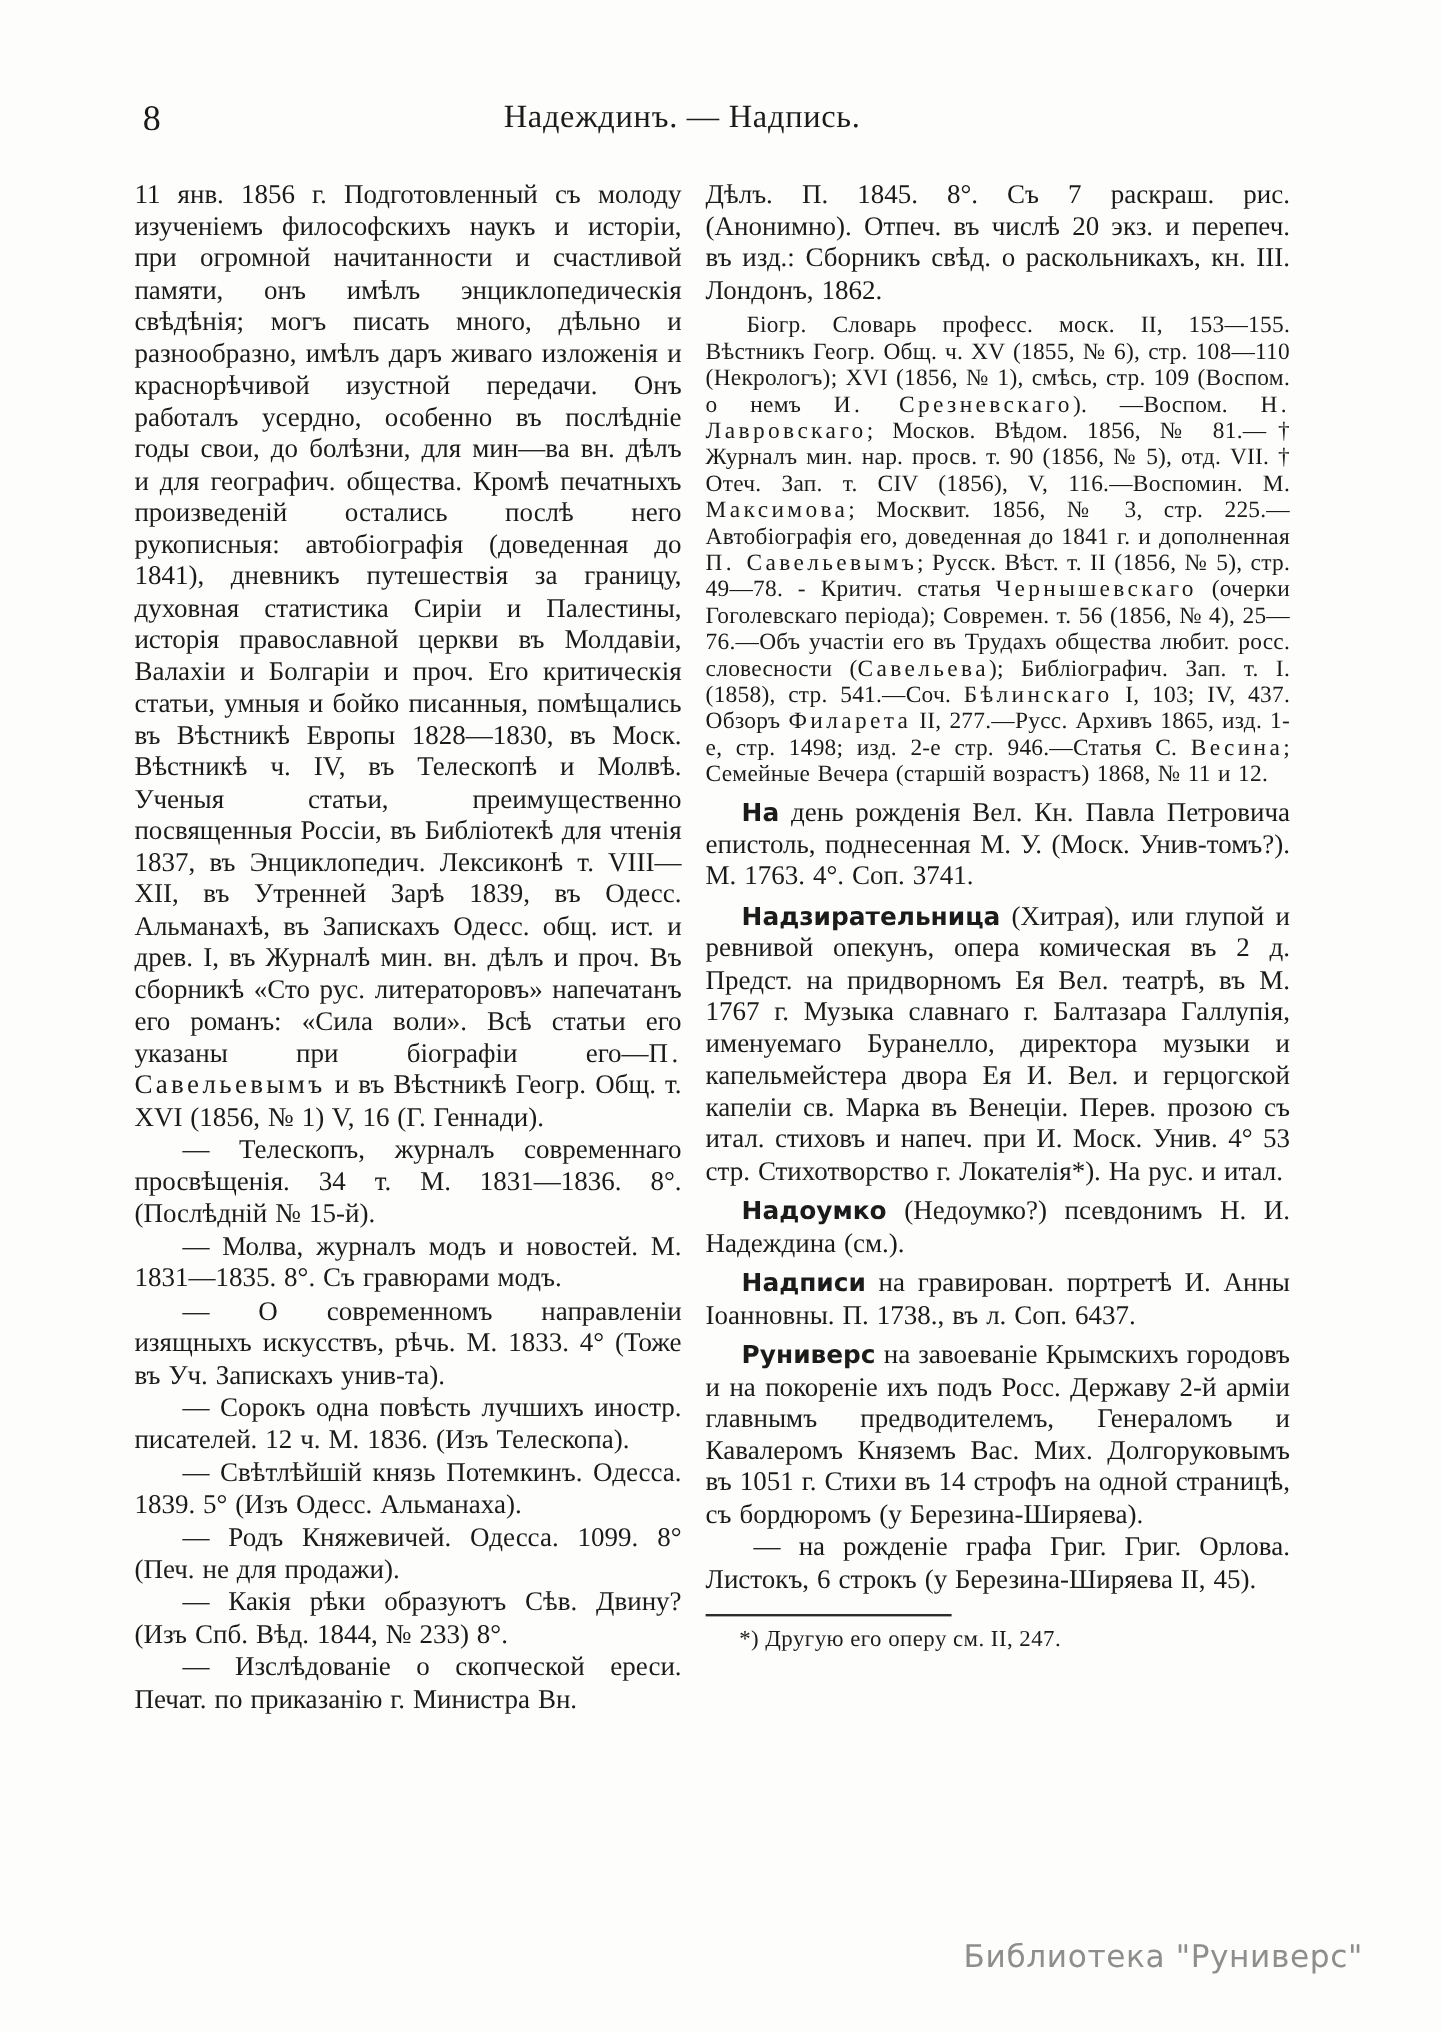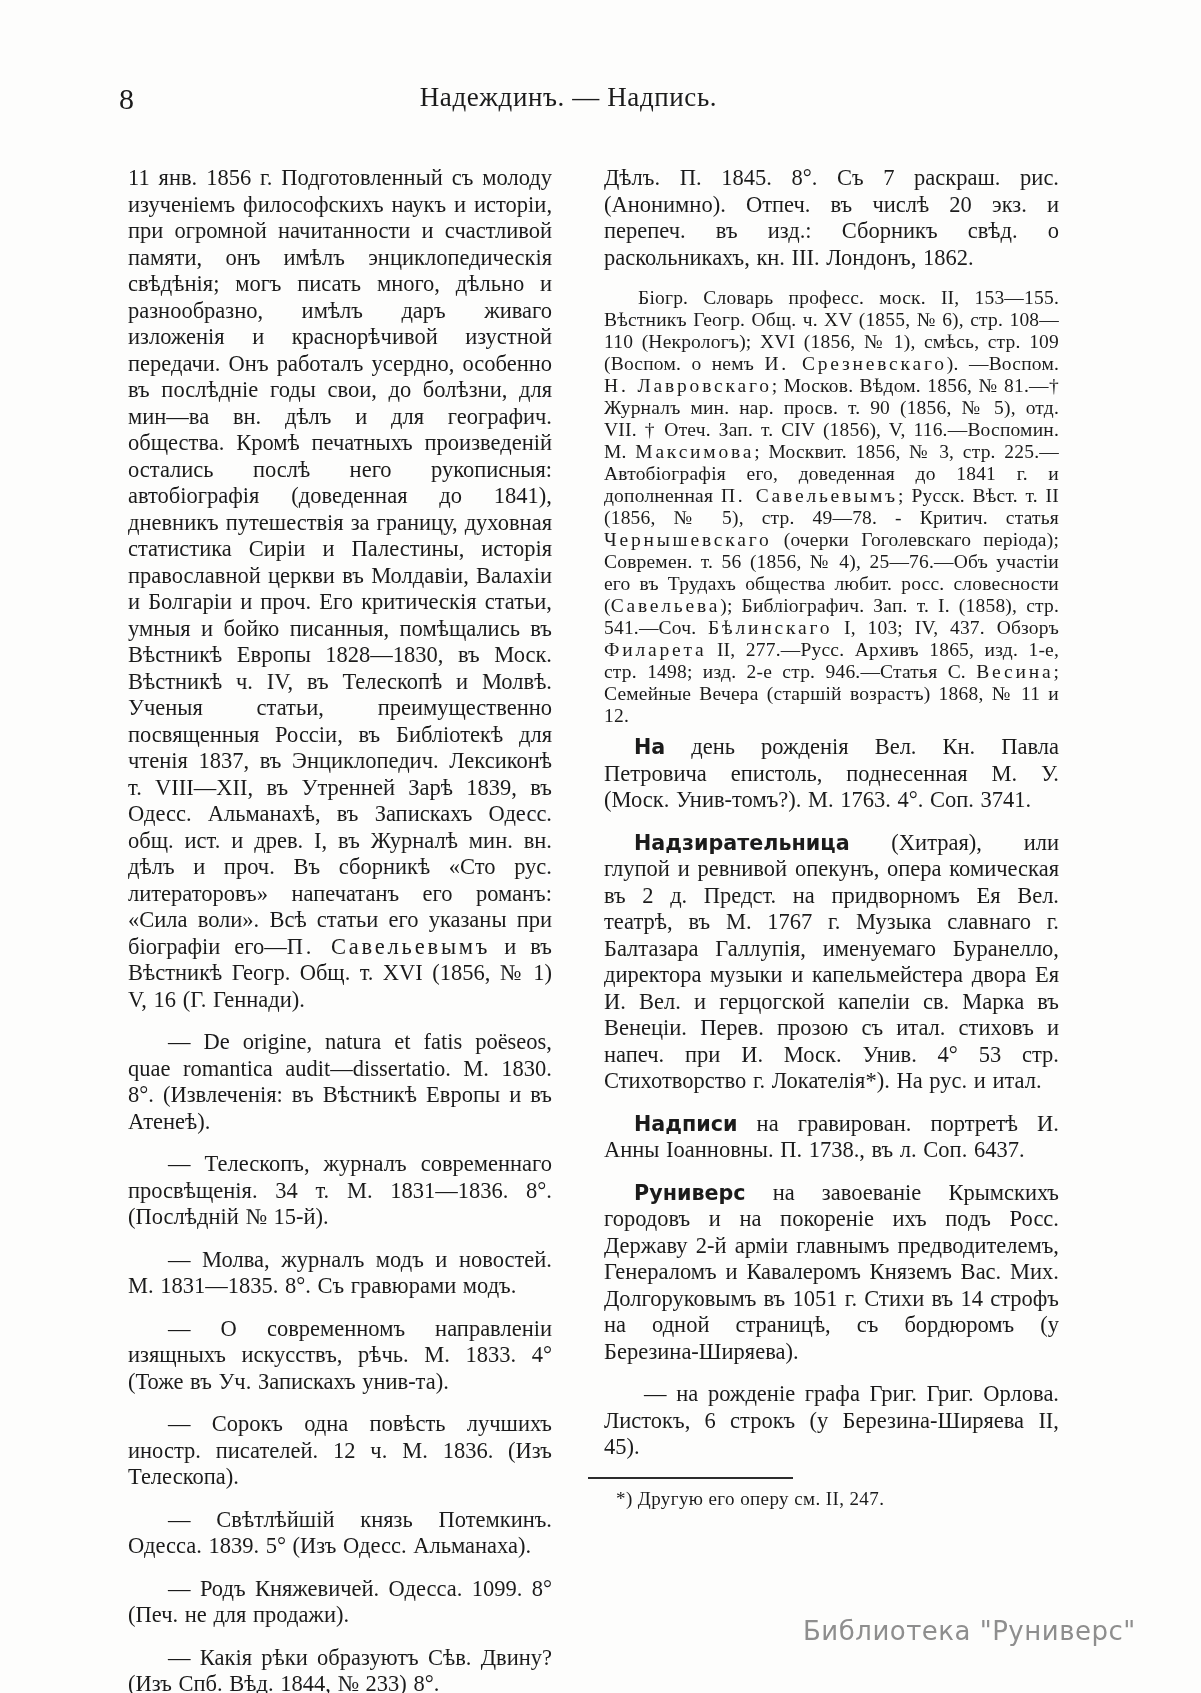--- a/index.html
+++ b/index.html
@@ -16,21 +16,21 @@
     font-size:30px;
   }
   .running-title {
     position:absolute; left:0; top:82px; width:1137px;
     text-align:center; font-size:27px; letter-spacing:0.6px;
   }
   .column { position:absolute; top:149px; }
   #col-left  { left:112px; width:456px; }
   #col-right { left:588px; width:487px; }
   .para {
-    margin:16px; text-align:justify;
+    margin:0; text-align:justify;
     font-size:22.5px; line-height:26.5px;
     word-spacing:1px;
   }
   .para.cont  { text-indent:0; }
   .para.dash  { text-indent:40px; margin-top:1px; }
   .para.entry { text-indent:30px; margin-top:7px; }
   .para.biblio {
     font-size:19.5px; line-height:22px;
     text-indent:34px; margin-top:6px; margin-bottom:4px;
     letter-spacing:0.2px;
@@ -56,38 +56,38 @@
 </style>
 </head>
 <body>
 
 <div class="page-number">8</div>
 <div class="running-title">Надеждинъ. — Надпись.</div>
 
 <div id="col-left" class="column">
   <div id="left-paras">
       <p class="para cont"><span>11 янв. 1856 г. Подготовленный съ молоду изученіемъ философскихъ наукъ и исторіи, при огромной начитанности и счастливой памяти, онъ имѣлъ энциклопедическія свѣдѣнія; могъ писать много, дѣльно и разнообразно, имѣлъ даръ живаго изложенія и краснорѣчивой изустной передачи. Онъ работалъ усердно, особенно въ послѣдніе годы свои, до болѣзни, для мин—ва вн. дѣлъ и для географич. общества. Кромѣ печатныхъ произведеній остались послѣ него рукописныя: автобіографія (доведенная до 1841), дневникъ путешествія за границу, духовная статистика Сиріи и Палестины, исторія православной церкви въ Молдавіи, Валахіи и Болгаріи и проч. Его критическія статьи, умныя и бойко писанныя, помѣщались въ Вѣстникѣ Европы 1828—1830, въ Моск. Вѣстникѣ ч. IV, въ Телескопѣ и Молвѣ. Ученыя статьи, преимущественно посвященныя Россіи, въ Библіотекѣ для чтенія 1837, въ Энциклопедич. Лексиконѣ т. VIII—XII, въ Утренней Зарѣ 1839, въ Одесс. Альманахѣ, въ Запискахъ Одесс. общ. ист. и древ. I, въ Журналѣ мин. вн. дѣлъ и проч. Въ сборникѣ «Сто рус. литераторовъ» напечатанъ его романъ: «Сила воли». Всѣ статьи его указаны при біографіи его—</span><span class="spaced">П. Савельевымъ</span><span> и въ Вѣстникѣ Геогр. Общ. т. XVI (1856, № 1) V, 16 (Г. Геннади).</span></p>
-      <p class="para dash"><span>— De origine, natura et fatis poëseos, quae romantica audit—dissertatio. М. 1830. 8°. (Извлеченія: въ Вѣстникѣ Европы и въ Атенеѣ).</span></p>
       <p class="para dash"><span>— Телескопъ, журналъ современнаго просвѣщенія. 34 т. М. 1831—1836. 8°. (Послѣдній № 15-й).</span></p>
       <p class="para dash"><span>— Молва, журналъ модъ и новостей. М. 1831—1835. 8°. Съ гравюрами модъ.</span></p>
       <p class="para dash"><span>— О современномъ направленіи изящныхъ искусствъ, рѣчь. М. 1833. 4° (Тоже въ Уч. Запискахъ унив-та).</span></p>
       <p class="para dash"><span>— Сорокъ одна повѣсть лучшихъ иностр. писателей. 12 ч. М. 1836. (Изъ Телескопа).</span></p>
       <p class="para dash"><span>— Свѣтлѣйшій князь Потемкинъ. Одесса. 1839. 5° (Изъ Одесс. Альманаха).</span></p>
       <p class="para dash"><span>— Родъ Княжевичей. Одесса. 1099. 8° (Печ. не для продажи).</span></p>
       <p class="para dash"><span>— Какія рѣки образуютъ Сѣв. Двину? (Изъ Спб. Вѣд. 1844, № 233) 8°.</span></p>
       <p class="para dash"><span>— Изслѣдованіе о скопческой ереси. Печат. по приказанію г. Министра Вн.</span></p>
     </div>
 </div>
 
 <div id="col-right" class="column">
   <div id="right-paras">
       <p class="para cont"><span>Дѣлъ. П. 1845. 8°. Съ 7 раскраш. рис. (Анонимно). Отпеч. въ числѣ 20 экз. и перепеч. въ изд.: Сборникъ свѣд. о раскольникахъ, кн. III. Лондонъ, 1862.</span></p>
       <p class="para biblio"><span>Біогр. Словарь професс. моск. II, 153—155. Вѣстникъ Геогр. Общ. ч. XV (1855, № 6), стр. 108—110 (Некрологъ); XVI (1856, № 1), смѣсь, стр. 109 (Воспом. о немъ </span><span class="spaced">И. Срезневскаго</span><span>). —Воспом. </span><span class="spaced">Н. Лавровскаго</span><span>; Москов. Вѣдом. 1856, № 81.—† Журналъ мин. нар. просв. т. 90 (1856, № 5), отд. VII. † Отеч. Зап. т. CIV (1856), V, 116.—Воспомин. М. </span><span class="spaced">Максимова</span><span>; Москвит. 1856, № 3, стр. 225.—Автобіографія его, доведенная до 1841 г. и дополненная </span><span class="spaced">П. Савельевымъ</span><span>; Русск. Вѣст. т. II (1856, № 5), стр. 49—78. - Критич. статья </span><span class="spaced">Чернышевскаго</span><span> (очерки Гоголевскаго періода); Современ. т. 56 (1856, № 4), 25—76.—Объ участіи его въ Трудахъ общества любит. росс. словесности (</span><span class="spaced">Савельева</span><span>); Библіографич. Зап. т. I. (1858), стр. 541.—Соч. </span><span class="spaced">Бѣлинскаго</span><span> I, 103; IV, 437. Обзоръ </span><span class="spaced">Филарета</span><span> II, 277.—Русс. Архивъ 1865, изд. 1-е, стр. 1498; изд. 2-е стр. 946.—Статья С. </span><span class="spaced">Весина</span><span>; Семейные Вечера (старшій возрастъ) 1868, № 11 и 12.</span></p>
       <p class="para entry"><span class="headword">На</span><span> день рожденія Вел. Кн. Павла Петровича епистоль, поднесенная М. У. (Моск. Унив-томъ?). М. 1763. 4°. Соп. 3741.</span></p>
       <p class="para entry"><span class="headword">Надзирательница</span><span> (Хитрая), или глупой и ревнивой опекунъ, опера комическая въ 2 д. Предст. на придворномъ Ея Вел. театрѣ, въ М. 1767 г. Музыка славнаго г. Балтазара Галлупія, именуемаго Буранелло, директора музыки и капельмейстера двора Ея И. Вел. и герцогской капеліи св. Марка въ Венеціи. Перев. прозою съ итал. стиховъ и напеч. при И. Моск. Унив. 4° 53 стр. Стихотворство г. Локателія*). На рус. и итал.</span></p>
+      <p class="para entry"><span class="headword">Надоумко</span><span> (Недоумко?) псевдонимъ Н. И. Надеждина (см.).</span></p>
       <p class="para entry"><span class="headword">Надписи</span><span> на гравирован. портретѣ И. Анны Іоанновны. П. 1738., въ л. Соп. 6437.</span></p>
       <p class="para entry"><span class="headword">Руниверс</span><span> на завоеваніе Крымскихъ городовъ и на покореніе ихъ подъ Росс. Державу 2-й арміи главнымъ предводителемъ, Генераломъ и Кавалеромъ Княземъ Вас. Мих. Долгоруковымъ въ 1051 г. Стихи въ 14 строфъ на одной страницѣ, съ бордюромъ (у Березина-Ширяева).</span></p>
       <p class="para dash"><span>— на рожденіе графа Григ. Григ. Орлова. Листокъ, 6 строкъ (у Березина-Ширяева II, 45).</span></p>
     </div>
   <hr class="footnote-rule">
   <p class="footnote-text">*) Другую его оперу см. II, 247.</p>
 </div>
 
 <div class="watermark">Библиотека "Руниверс"</div>
 

